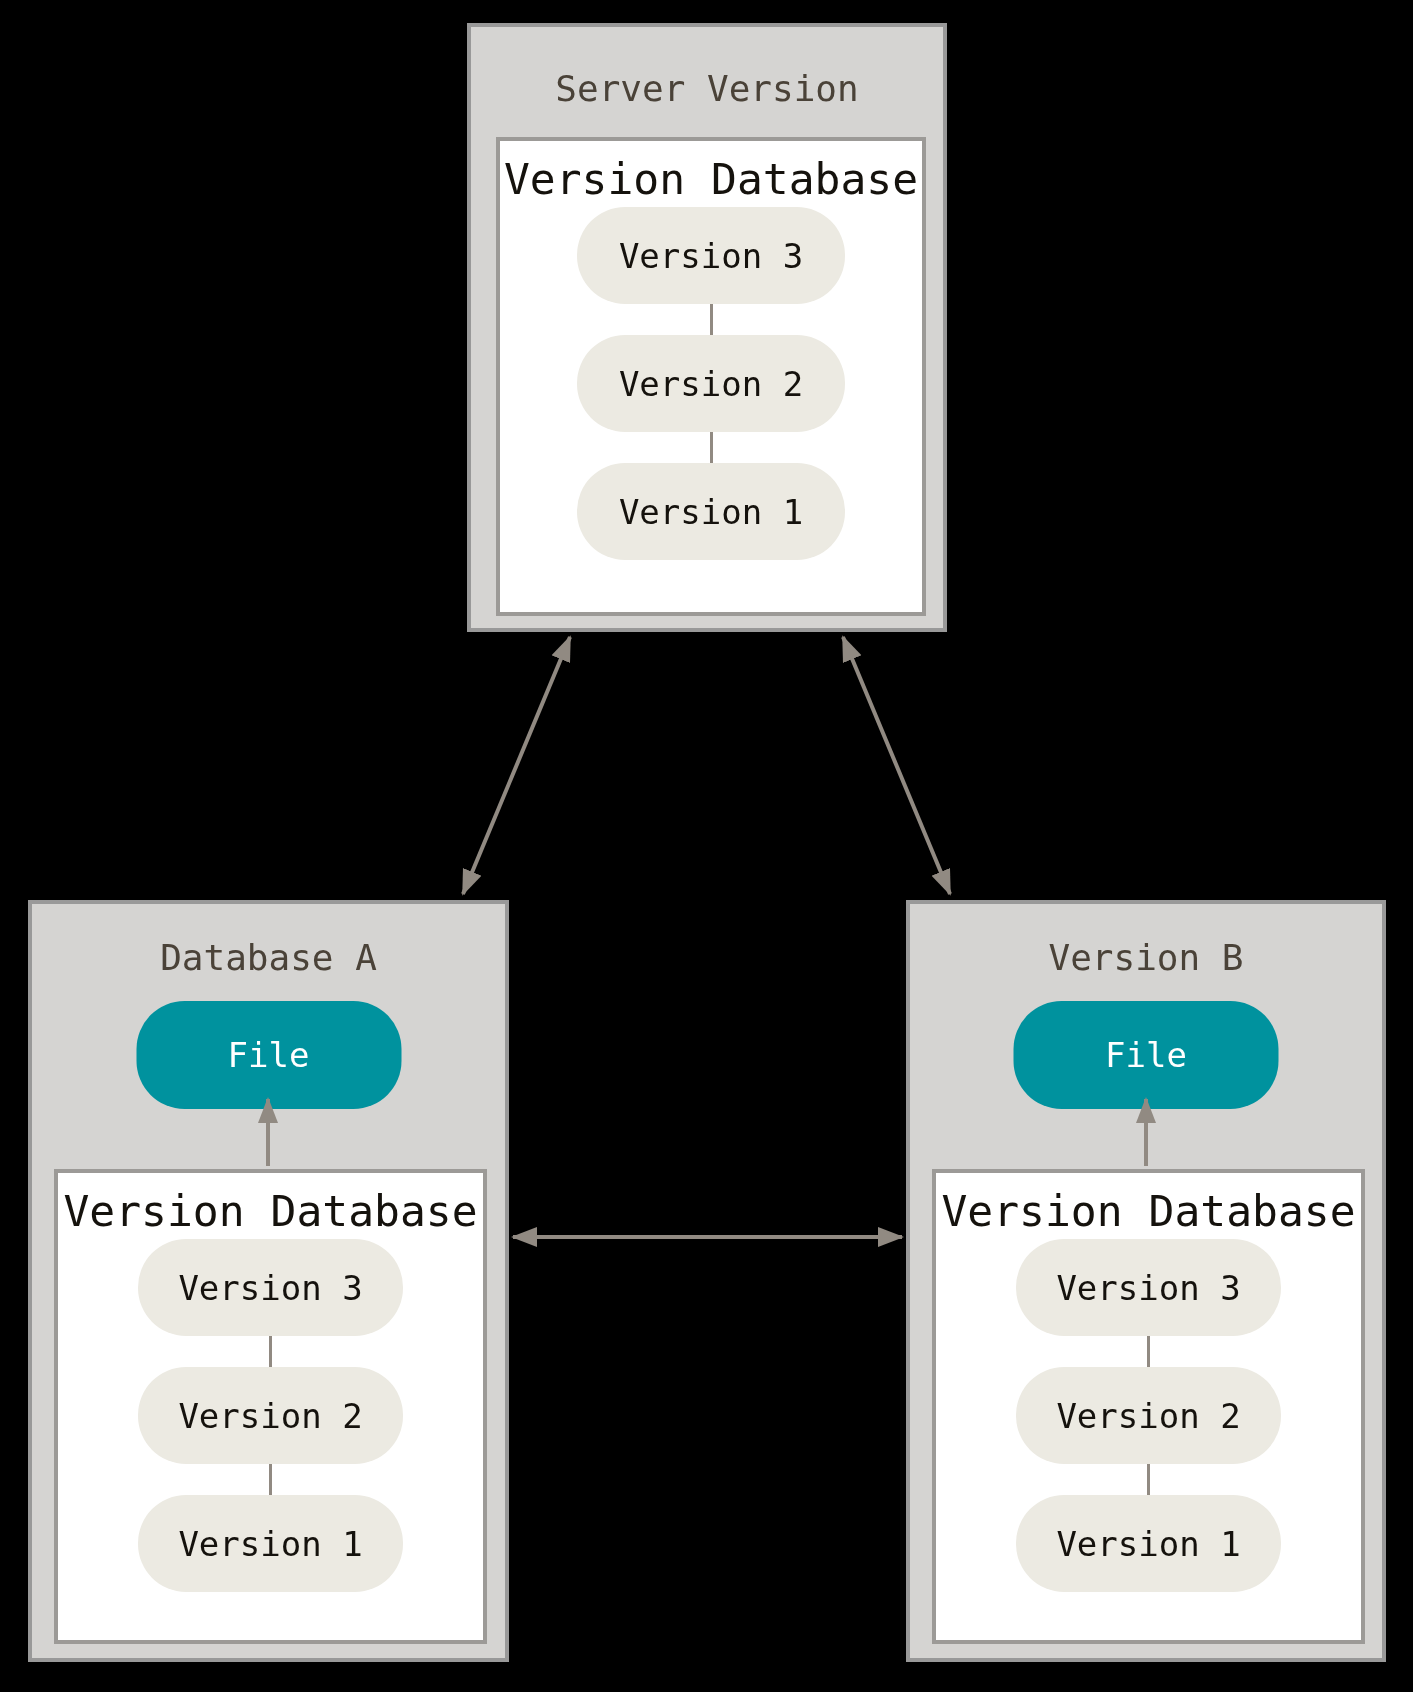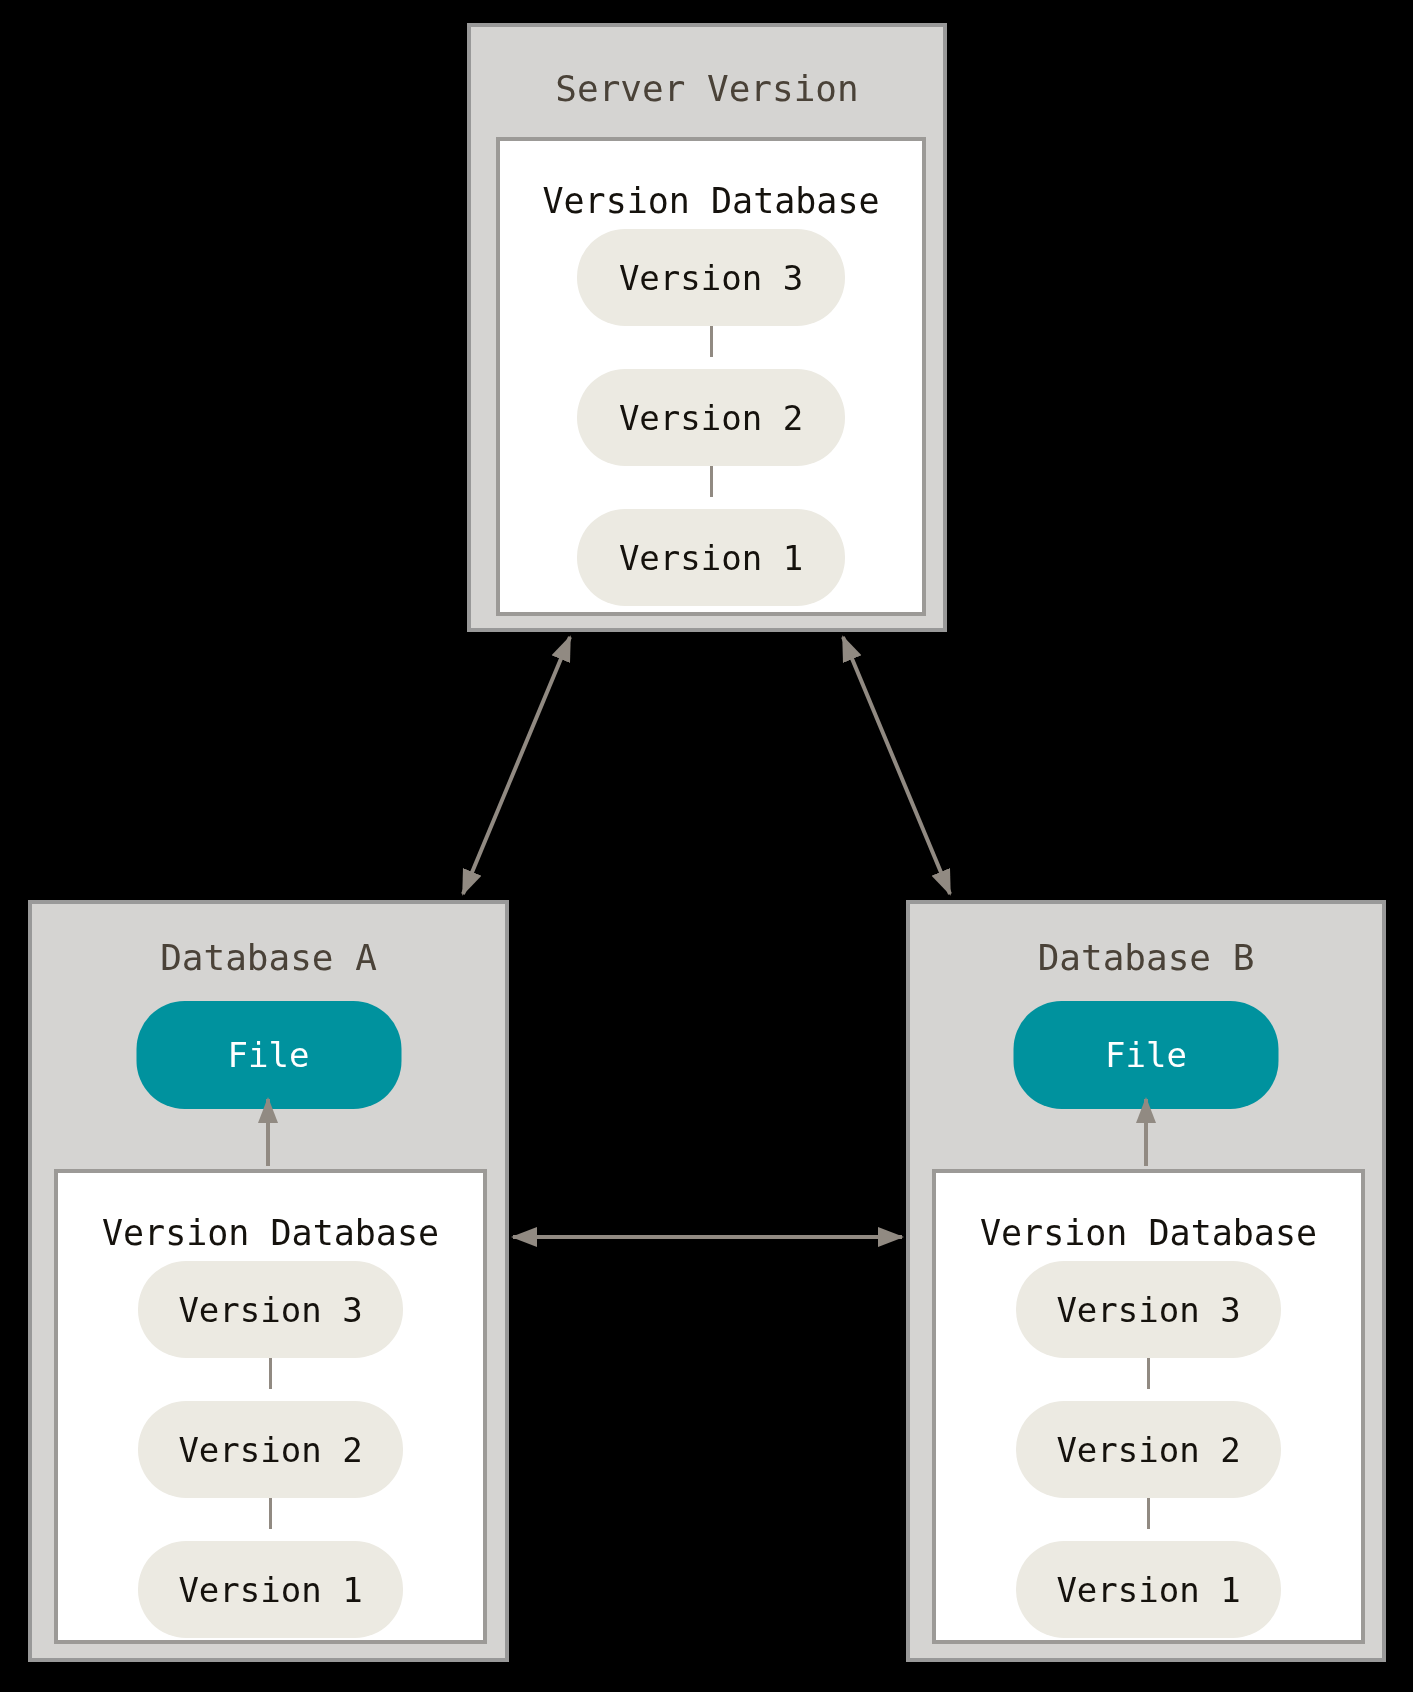--- a/index.html
+++ b/index.html
@@ -77,39 +77,38 @@
     background: var(--inner_fill, #fff);
     border: 4px solid var(--inner_border, #9c9a97);
     display: flex;
     flex-direction: column;
     align-items: center;
   }
   .server .vdb   { left: 25px; top: 110px; width: 430px; height: 479px; }
   .computer .vdb { left: 22px; top: 265px; width: 433px; height: 475px; }
 
   .vdb-label {
-    font-size: 35px;
+    font-size: 43px;
     line-height: 44px;
-    margin-top: 38px;
+    margin-top: 16px;
     color: var(--label_text, #15120d);
     white-space: nowrap;
   }
 
   .pill {
     width: 265px;
     height: 97px;
     border-radius: 48px;
     background: var(--pill_fill, #eceae2);
     color: var(--pill_text, #15120d);
     font-size: 34px;
     display: flex;
     align-items: center;
     justify-content: center;
     flex-shrink: 0;
-    margin-top: 12px;
   }
   .server .pill { width: 268px; }
   .vdb .pill.first { margin-top: 6px; }
 
   .connector {
     width: 3px;
     height: 31px;
     background: var(--arrow, #918a82);
     flex-shrink: 0;
   }
@@ -151,21 +150,21 @@
       <div class="vdb-label">Version Database</div>
       <div class="pill first">Version 3</div>
       <div class="connector"></div>
       <div class="pill">Version 2</div>
       <div class="connector"></div>
       <div class="pill">Version 1</div>
     </div>
   </section>
 
   <section class="box computer computer-b">
-    <h2 class="box-title">Database B</h2>
+    <h2 class="box-title">Version B</h2>
     <div class="file-pill">File</div>
     <div class="vdb">
       <div class="vdb-label">Version Database</div>
       <div class="pill first">Version 3</div>
       <div class="connector"></div>
       <div class="pill">Version 2</div>
       <div class="connector"></div>
       <div class="pill">Version 1</div>
     </div>
   </section>

